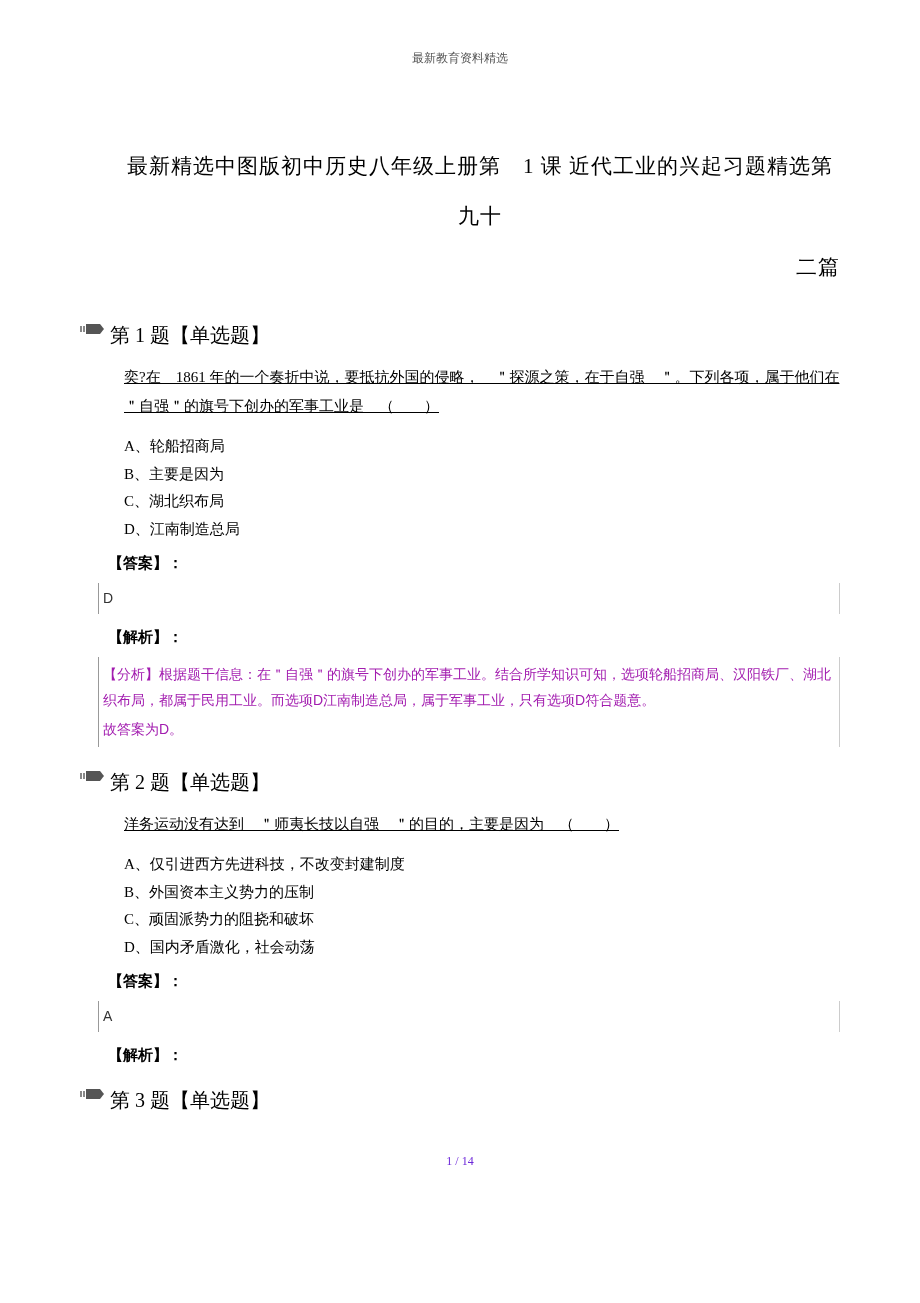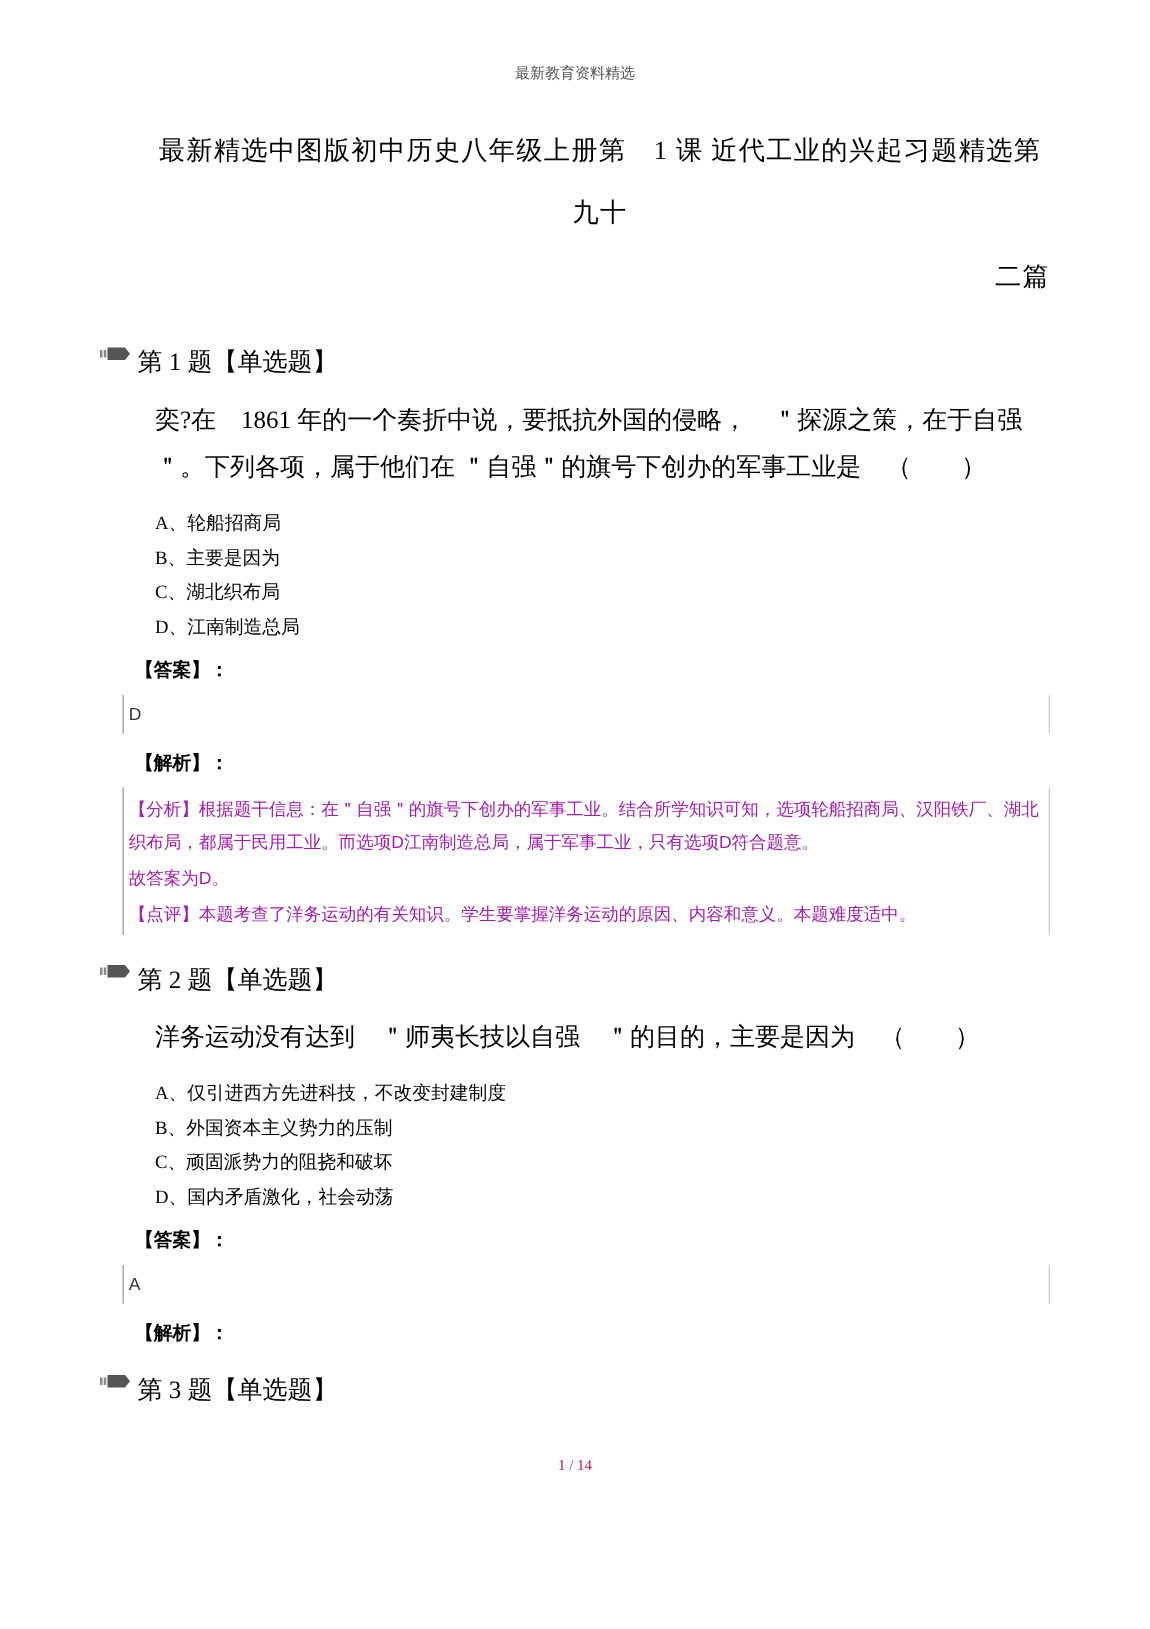--- a/index.html
+++ b/index.html
@@ -12,21 +12,21 @@
     width: 920px;
   }
   .page {
     padding: 50px 80px 40px 80px;
     box-sizing: border-box;
   }
   .header-text {
     text-align: center;
     font-size: 12px;
     color: #555;
-    margin-bottom: 28px;
+    margin-bottom: 74px;
     font-family: Liberation Sans, sans-serif;
   }
   .title {
     text-align: center;
     font-size: 21px;
     line-height: 2.4;
     font-family: "SimSun", serif;
     letter-spacing: 1px;
     margin-left: 40px;
   }
@@ -54,22 +54,23 @@
   .q-icon svg {
     width: 100%;
     height: 100%;
   }
   .q-num {
     font-family: "SimSun", serif;
   }
   .q-stem {
     margin: 14px 0 14px 44px;
     line-height: 1.9;
-    font-size: 20px;
+    font-size: 15px;
     text-indent: 0;
+    text-decoration: underline;
   }
   .options {
     margin: 10px 0 10px 44px;
     line-height: 1.7;
     font-size: 15px;
   }
   .options div {
     margin: 2px 0;
   }
   .label {
@@ -93,21 +94,21 @@
   .analysis-box {
     color: #a21caf;
   }
   .analysis-box p {
     margin: 2px 0;
   }
   .footer {
     text-align: center;
     font-size: 12px;
     margin-top: 40px;
-    color: #be185d;
+    color: #6d28d9;
   }
 </style>
 </head>
 <body>
 
 <div class="page">
 
   <div class="header-text">最新教育资料精选</div>
 
   <div class="title">
@@ -135,21 +136,20 @@
     <div>D、江南制造总局</div>
   </div>
 
   <div class="label">【答案】：</div>
   <div class="answer-box">D</div>
 
   <div class="label">【解析】：</div>
   <div class="analysis-box">
     <p>【分析】根据题干信息：在＂自强＂的旗号下创办的军事工业。结合所学知识可知，选项轮船招商局、汉阳铁厂、湖北织布局，都属于民用工业。而选项D江南制造总局，属于军事工业，只有选项D符合题意。</p>
     <p>故答案为D。</p>
-    <p>【点评】本题考查了洋务运动的有关知识。学生要掌握洋务运动的原因、内容和意义。本题难度适中。</p>
   </div>
 
   <div class="q-header">
     <span class="q-icon">
       <svg viewBox="0 0 24 14">
           <rect x="0" y="4" width="2" height="6" fill="#888"></rect>
           <rect x="3" y="4" width="2" height="6" fill="#888"></rect>
           <polygon points="6,2 20,2 24,7 20,12 6,12" fill="#555"></polygon>
         </svg>
     </span>

